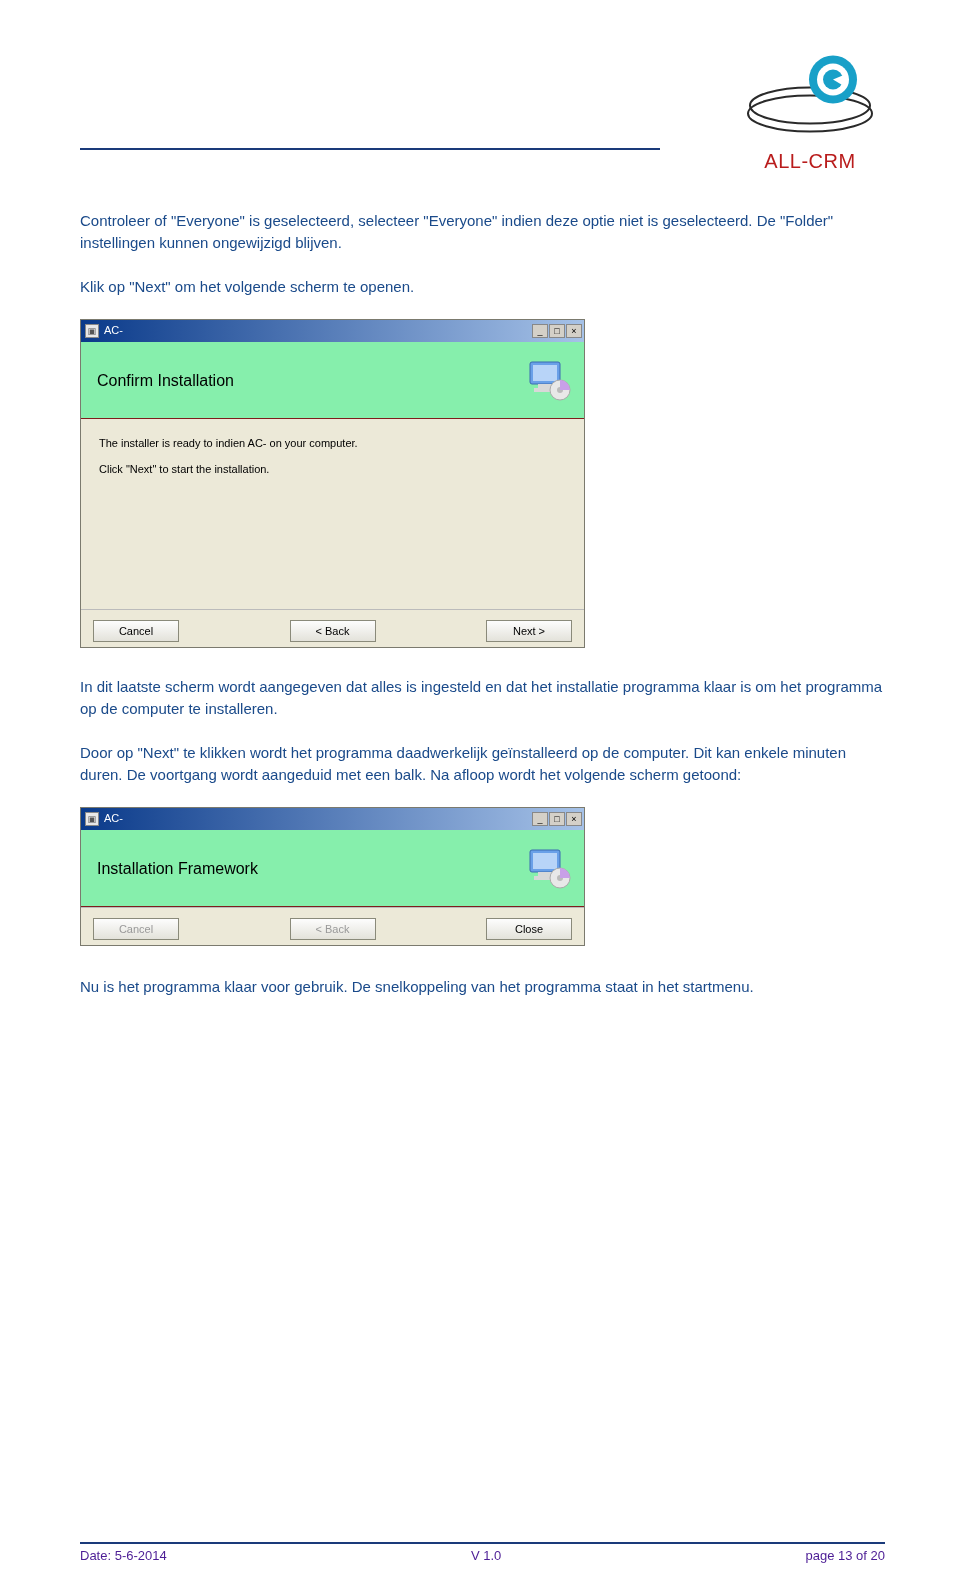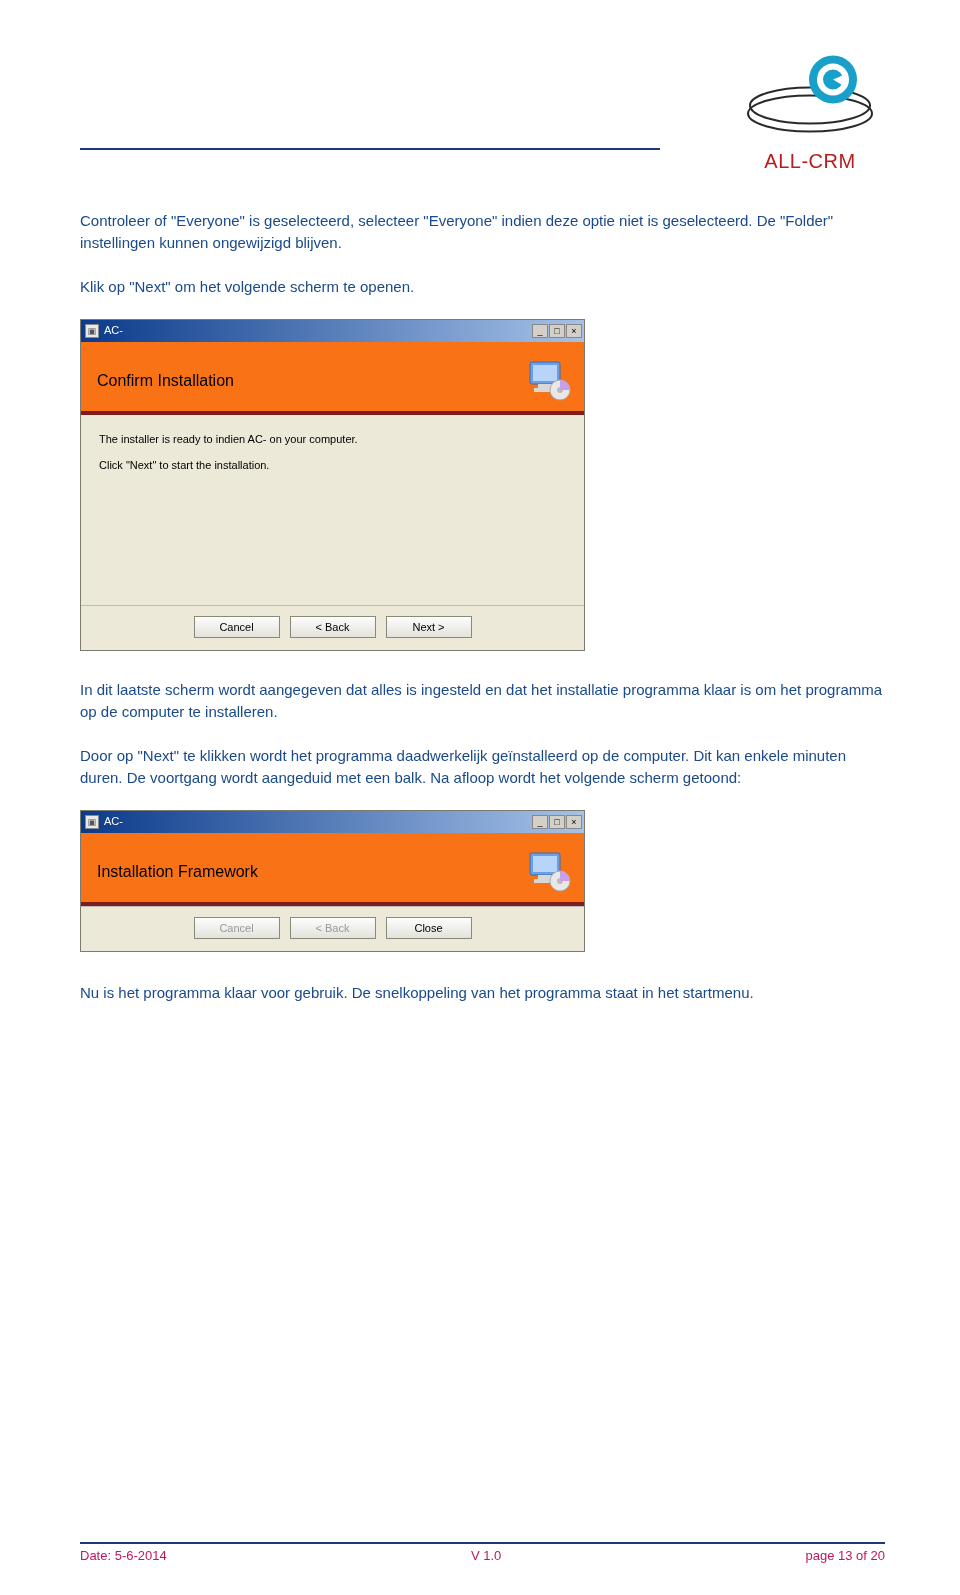--- a/index.html
+++ b/index.html
@@ -86,23 +86,23 @@
     background: #d4d0c8;
     border: 1px solid #888;
     font-size: 9px;
     line-height: 12px;
     text-align: center;
     color: #000;
     font-family: Arial;
     cursor: default;
   }
   .banner {
-    background: #f97316;
-    border-bottom: 4px solid #7f1d1d;
-    padding: 14px 12px 7px 16px;
+    background: #86efac;
+    border-bottom: 1px solid #7f1d1d;
+    padding: 14px 12px 14px 16px;
     display: flex;
     align-items: center;
     justify-content: space-between;
   }
   .banner-title {
     font-size: 16px;
     font-weight: normal;
     font-family: Tahoma, sans-serif;
   }
   .banner-icon {
@@ -110,23 +110,23 @@
     position: relative;
   }
   .content-area {
     padding: 16px 18px 8px 18px;
     min-height: 190px;
     font-size: 11px;
     line-height: 1.6;
   }
   .button-row {
     border-top: 1px solid #bbb;
-    padding: 10px 12px 12px 12px;
-    display: flex;
-    justify-content: center;
+    padding: 10px 12px 5px 12px;
+    display: flex;
+    justify-content: space-between;
     gap: 10px;
   }
   .win-button {
     width: 86px;
     height: 22px;
     background: linear-gradient(#fdfdfd, #e3e2da);
     border: 1px solid #8a8a7a;
     font-size: 11px;
     font-family: Tahoma, sans-serif;
     color: #000;
@@ -141,21 +141,21 @@
   }
   .footer-rule {
     border: none;
     border-top: 2px solid #1a3a7a;
     margin: 0 0 4px 0;
   }
   .footer-row {
     display: flex;
     justify-content: space-between;
     font-size: 13px;
-    color: #be185d;
+    color: #4c1d95;
   }
 </style>
 </head>
 <body>
 
 <div class="page">
 
   <div class="header-area">
     <hr class="header-rule">
     <div class="logo-block">

